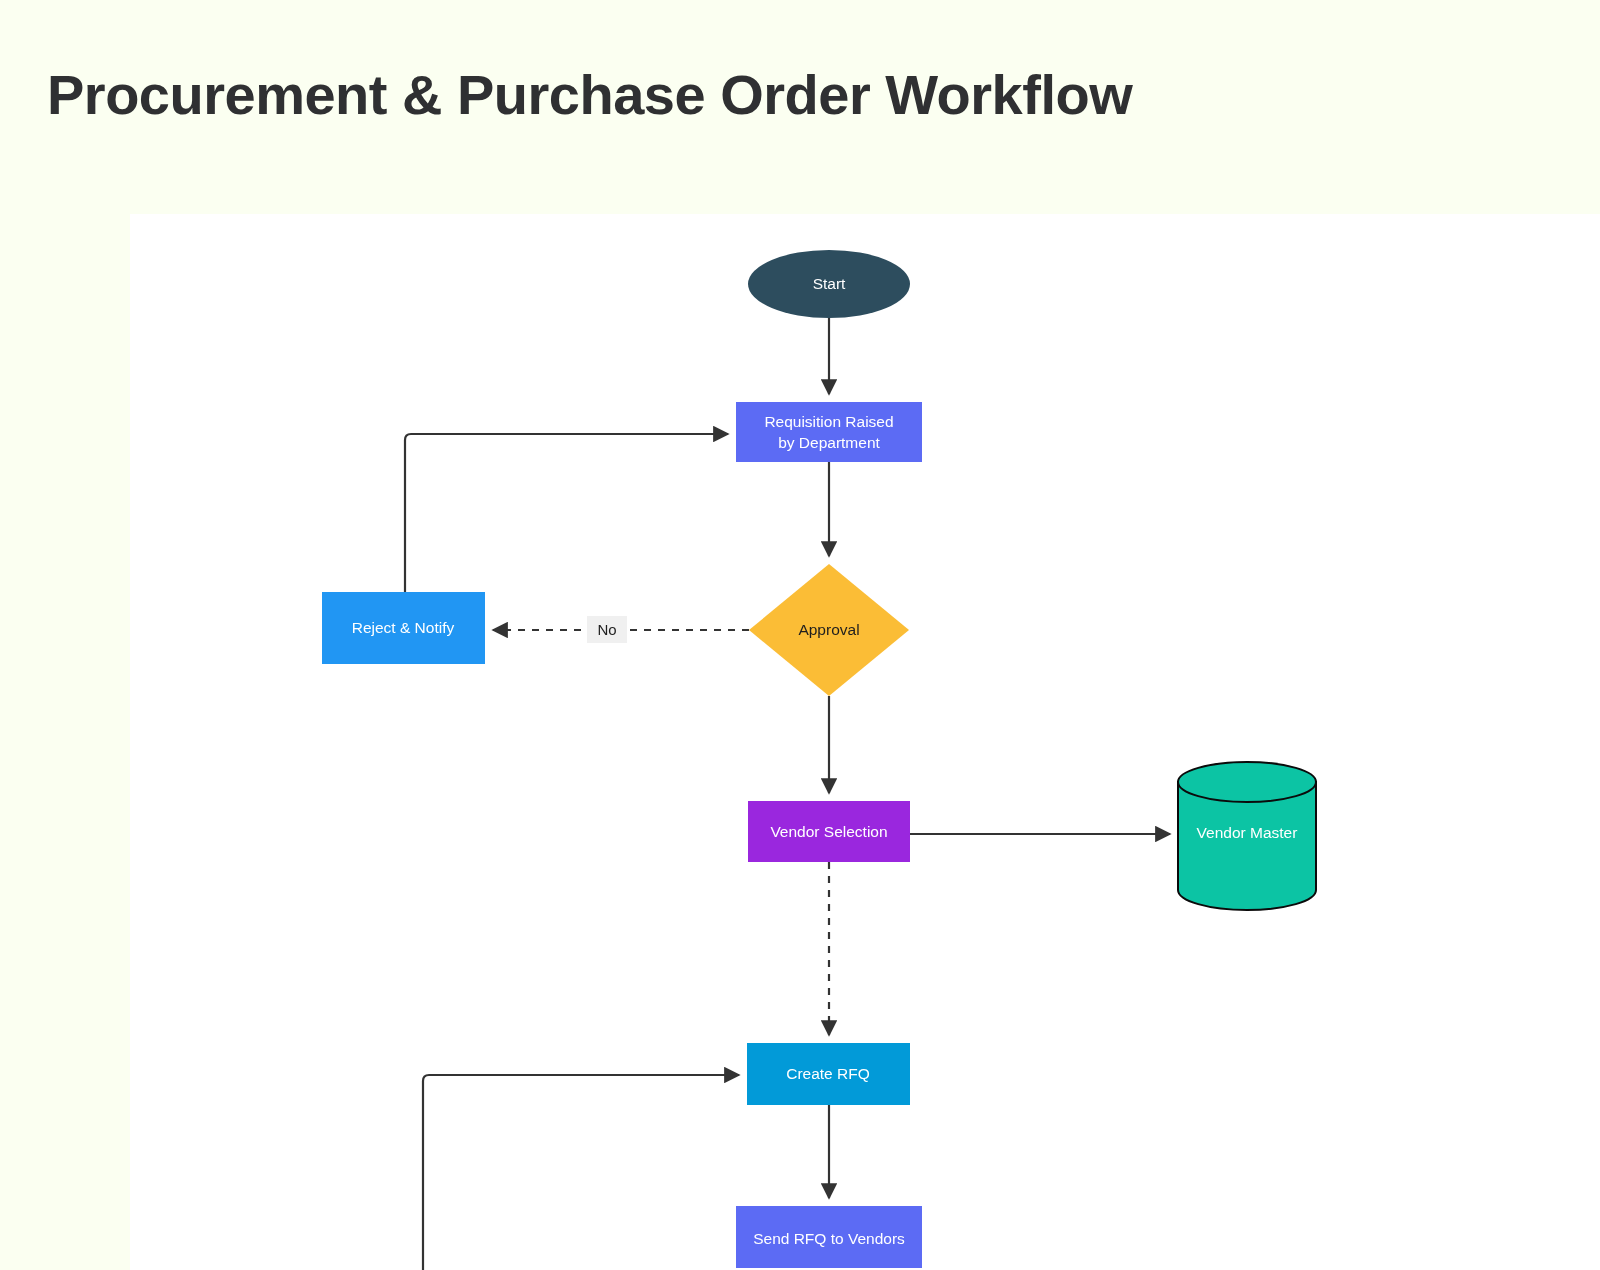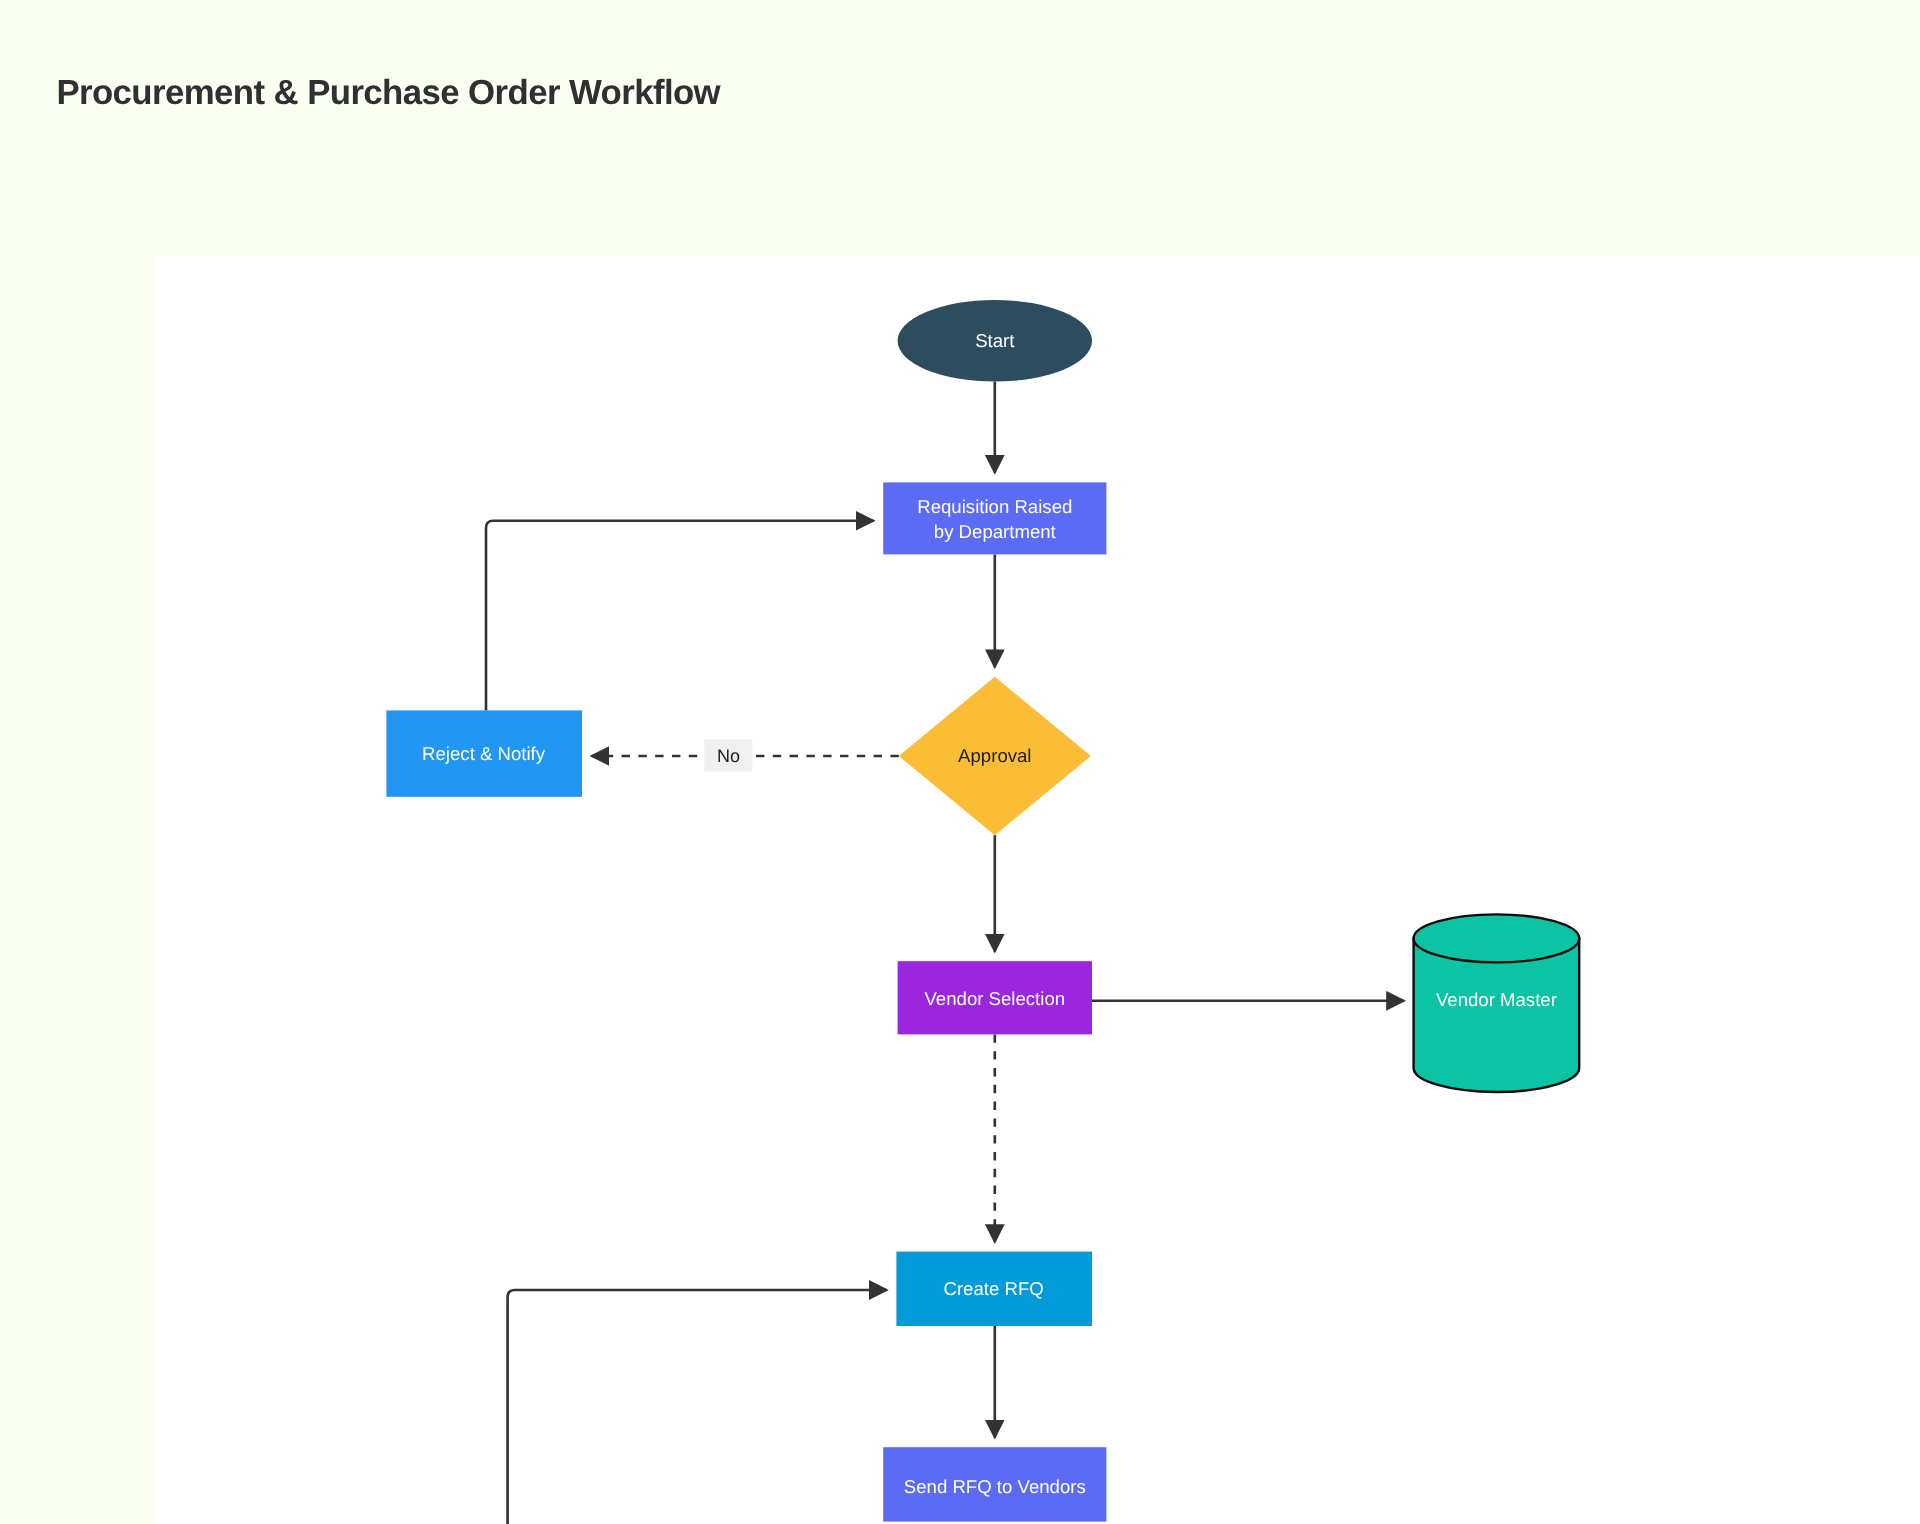--- a/index.html
+++ b/index.html
@@ -12,21 +12,21 @@
     height: 1270px;
     background: #fbfff1;
     font-family: "Liberation Sans", "DejaVu Sans", sans-serif;
     overflow: hidden;
     position: relative;
   }
   #page-title {
     position: absolute;
     left: 47px;
     top: 62px;
-    font-size: 29px;
+    font-size: 56px;
     font-weight: 700;
     letter-spacing: -0.5px;
     color: #2f3032;
     white-space: nowrap;
   }
   #diagram-canvas {
     position: absolute;
     left: 130px;
     top: 214px;
     width: 1470px;

